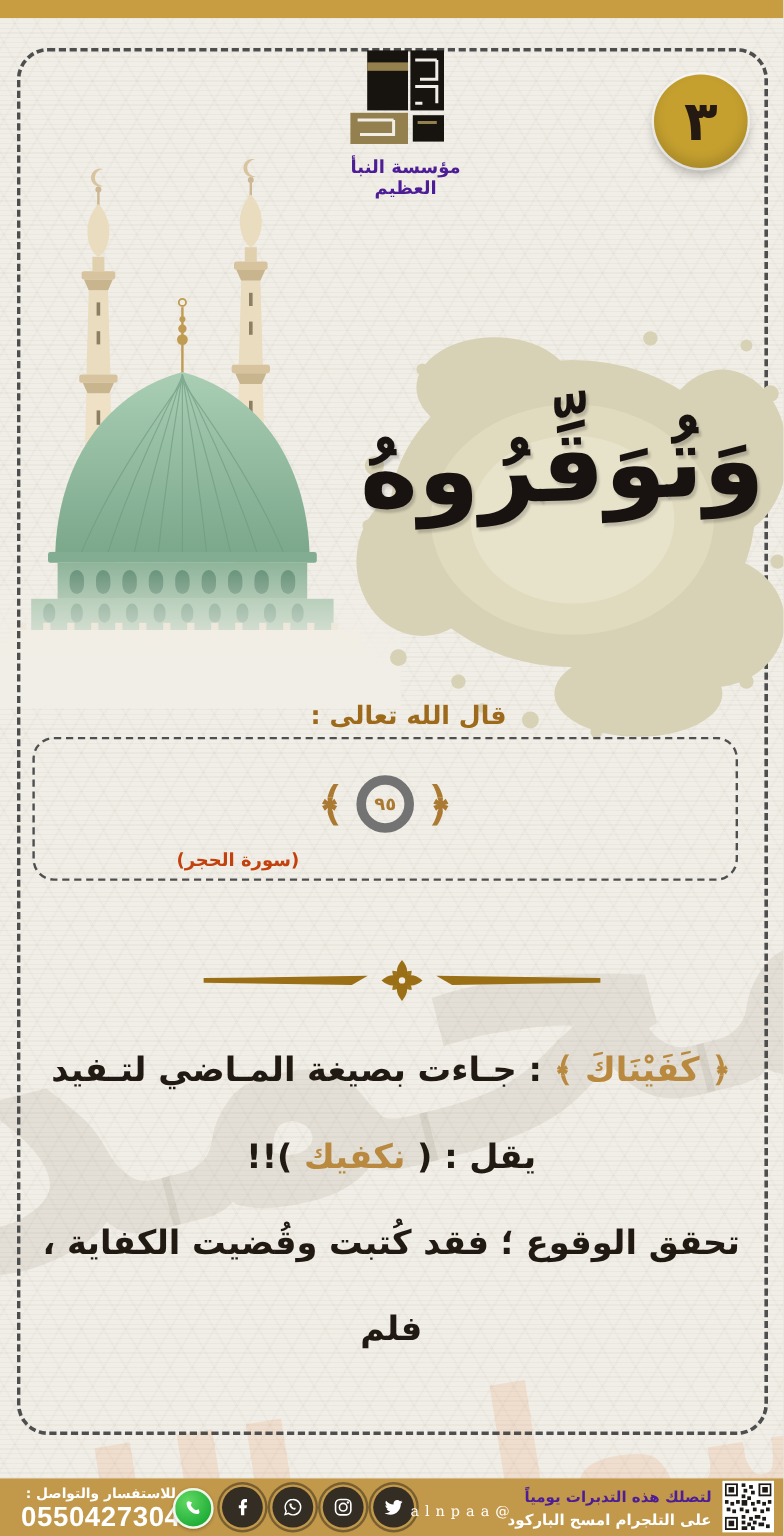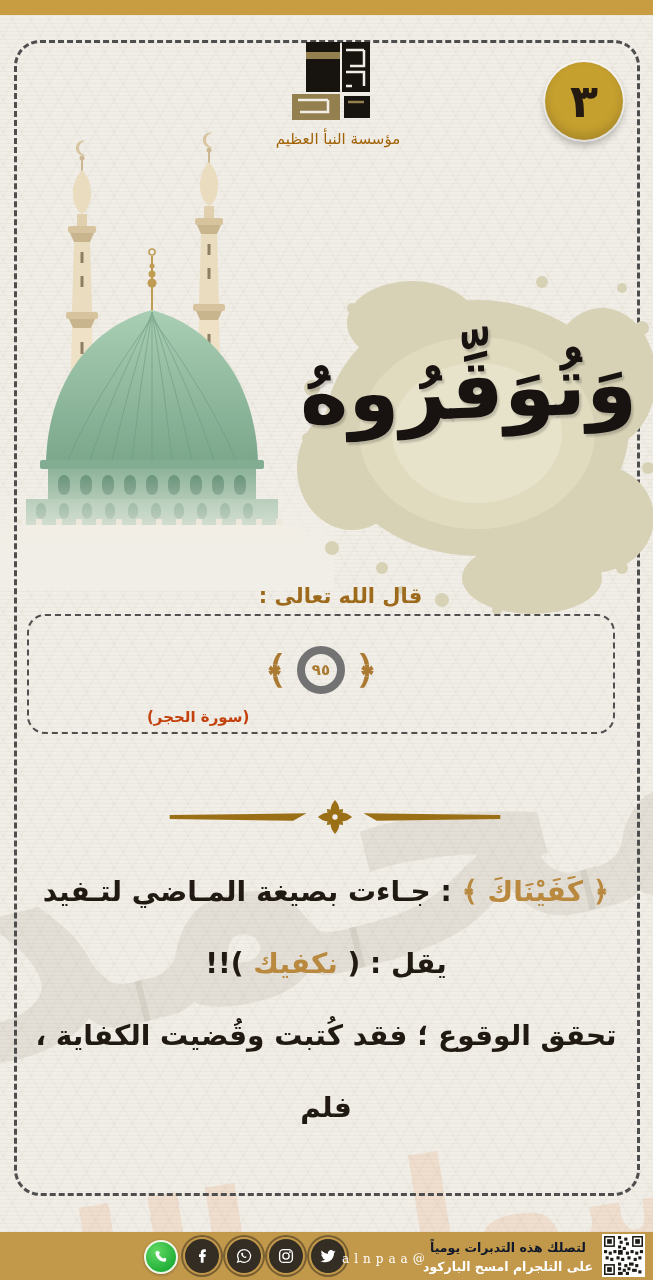--- a/index.html
+++ b/index.html
@@ -19,21 +19,21 @@
        color:rgba(150,140,120,.15);transform:rotate(-14deg);white-space:nowrap;z-index:0;}
   .wm2{position:absolute;left:-40px;top:1090px;font-size:170px;font-weight:bold;
        color:rgba(235,186,148,.32);transform:rotate(-9deg);white-space:nowrap;z-index:0;}
   
   .badge{position:absolute;left:545px;top:62px;width:78px;height:78px;border-radius:50%;
          background:#c5a02f;z-index:6;display:flex;align-items:center;justify-content:center;
          color:#241a12;font-size:46px;font-weight:bold;
          box-shadow:0 0 0 2px rgba(255,255,255,.55), 0 5px 9px rgba(0,0,0,.28), inset 0 -5px 10px rgba(0,0,0,.14);}
   
   .logo{position:absolute;left:248px;top:40px;width:160px;text-align:center;z-index:6;}
-  .logo-name{color:#a16207;font-size:15px;font-weight:normal;margin-top:2px;direction:rtl;margin-left:20px;}
+  .logo-name{color:#4c1d95;font-size:15px;font-weight:bold;margin-top:2px;direction:rtl;margin-left:20px;}
   
   .mosque{position:absolute;left:-6px;top:130px;width:322px;height:440px;z-index:2;}
   .mosque-fade{position:absolute;left:-6px;top:470px;width:340px;height:120px;z-index:2;
        background:linear-gradient(to bottom, rgba(241,238,231,0) 0%, #f1eee7 72%);}
   
   .splatter{position:absolute;left:292px;top:268px;width:364px;height:350px;z-index:4;}
   .calli{position:absolute;left:288px;top:326px;width:360px;z-index:5;text-align:center;direction:rtl;
          font-size:82px;font-weight:bold;color:#181310;transform:rotate(-2deg);line-height:1.55;
          text-shadow:2px 3px 2px rgba(0,0,0,.18);}
   
@@ -62,21 +62,21 @@
         background:radial-gradient(circle at 35% 30%, #62d962, #1fae38 75%);
         display:flex;align-items:center;justify-content:center;box-shadow:0 1px 3px rgba(0,0,0,.3);
         border:2px solid #eef7ea;box-sizing:border-box;}
   .icons{position:absolute;left:185px;bottom:7px;display:flex;gap:8px;}
   .sicon{width:34px;height:34px;border-radius:50%;background:#332d24;display:flex;align-items:center;
         justify-content:center;box-shadow:0 0 0 2px #c2984a, 0 0 0 4px rgba(61,50,30,.55);}
   .handle{position:absolute;left:342px;bottom:14px;color:#fff;font-family:"DejaVu Serif",serif;
         font-size:12px;letter-spacing:5px;white-space:nowrap;}
   .tg-text{position:absolute;right:60px;bottom:4px;text-align:center;direction:rtl;font-weight:bold;
         font-size:12.5px;line-height:19px;white-space:nowrap;}
-  .tg-line1{color:#0f172a;}
+  .tg-line1{color:#4c1d95;text-align:right;}
   .tg-line2{color:#ffffff;text-align:center;}
   .qr{position:absolute;right:8px;bottom:3px;width:43px;height:43px;background:#fff;padding:2px;box-sizing:border-box;}
 </style>
 </head>
 <body>
 
 <div class="page">
   <div class="texture"></div>
 
   <div class="wm1">محمد رسول الله</div>
@@ -274,20 +274,24 @@
     </div>
     <div>
       <span>يقل : ( </span>
       <span class="gold">نكفيك</span>
       <span> )!!</span>
     </div>
     <div>تحقق الوقوع ؛ فقد كُتبت وقُضيت الكفاية ، فلم</div>
   </div>
 
   <div class="footer">
+    <div class="contact">
+      <div class="contact-label">للاستفسار والتواصل :</div>
+      <div class="phone">0550427304</div>
+    </div>
     <div class="wa-green">
       <svg width="18" height="18" viewBox="0 0 24 24">
           <path fill="#fff" d="M7 4c-1.2 0-2.3 1.1-2.3 2.3 0 6.2 5.8 12 12 12 1.2 0 2.3-1.1 2.3-2.3l-.9-3.1-3.3 1.1c-2.2-1-4.4-3.2-5.4-5.4l1.1-3.3L7 4z"></path>
         </svg>
     </div>
     <div class="icons">
       <div class="sicon">
         <svg width="18" height="18" viewBox="0 0 24 24">
             <path fill="#fff" d="M14.5 3h2.6v3.6h-2c-.7 0-1 .4-1 1v2.1h3l-.5 3.5h-2.5V21h-3.7v-7.8H8v-3.5h2.4V7.6C10.4 4.9 12 3 14.5 3z"></path>
           </svg>

